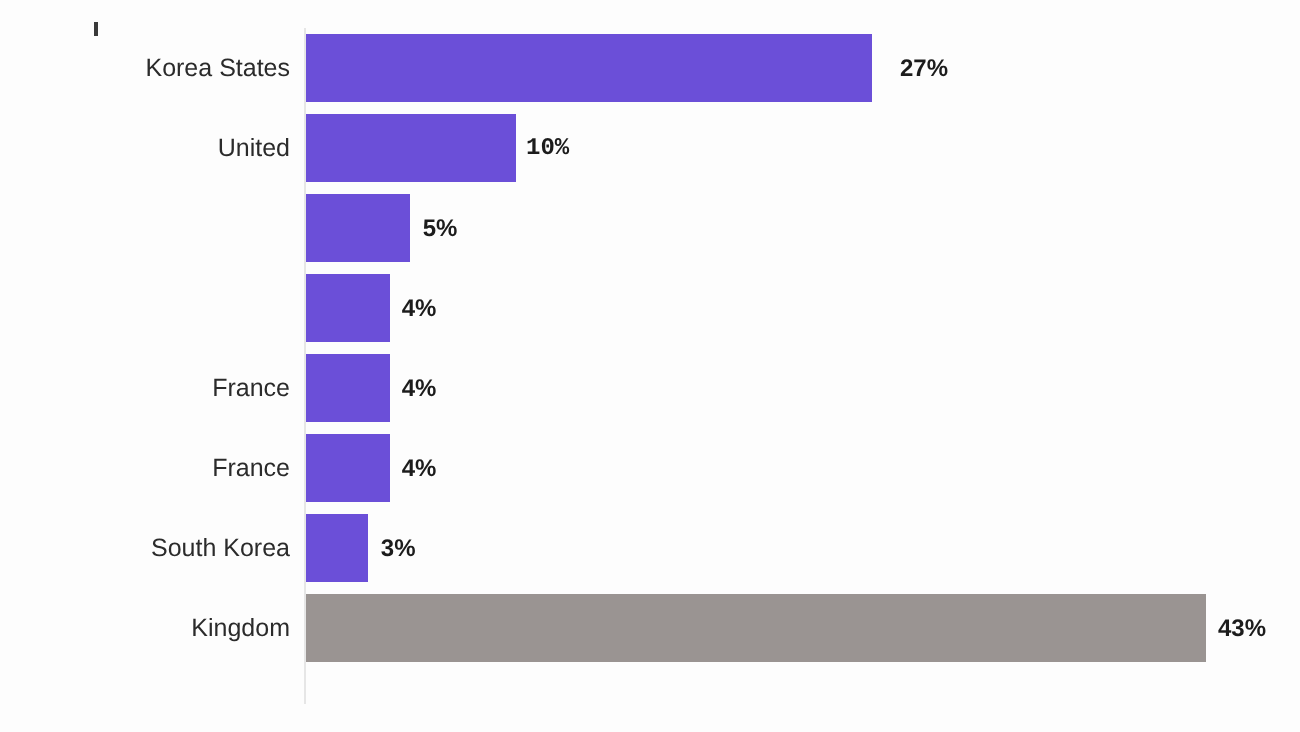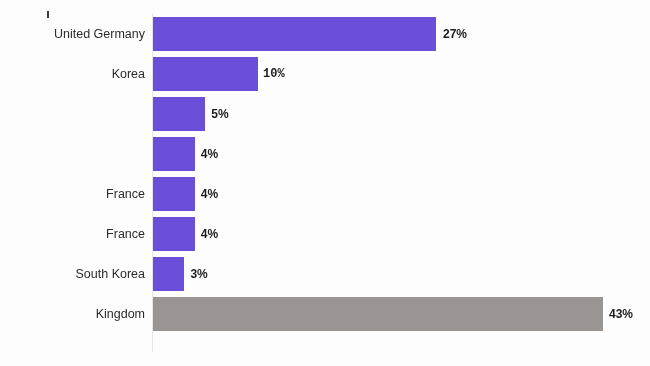--- a/index.html
+++ b/index.html
@@ -90,28 +90,28 @@
 </head>
 <body>
 
 <div id="chart-root">
 
   <div id="top-mark"></div>
   <div id="axis-line"></div>
 
   <div id="rows">
       <div class="row">
-        <div class="row-label">United Germany</div>
+        <div class="row-label">Korea States</div>
         <div class="bar-wrap">
           <div class="bar" style="width: 282.558px; background: rgb(107, 79, 216);"></div>
-          <div class="bar-value" style="left: 290px;">27%</div>
+          <div class="bar-value" style="left: 297px;">27%</div>
         </div>
       </div>
       <div class="row">
-        <div class="row-label">Korea</div>
+        <div class="row-label">United</div>
         <div class="bar-wrap">
           <div class="bar" style="width: 104.651px; background: rgb(107, 79, 216);"></div>
           <div class="bar-value" style="left: 110px; font-family: Liberation Mono, monospace;">10%</div>
         </div>
       </div>
       <div class="row">
         <div class="bar-wrap">
           <div class="bar" style="width: 52.3256px; background: rgb(107, 79, 216);"></div>
           <div class="bar-value" style="left: 58.3256px;">5%</div>
         </div>

